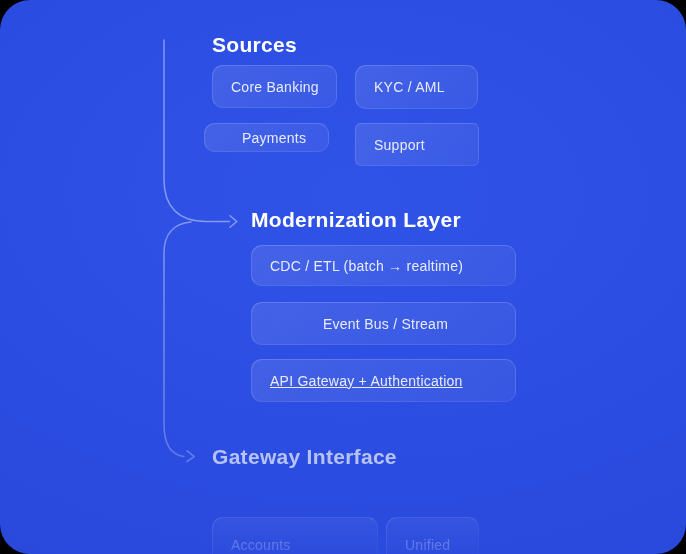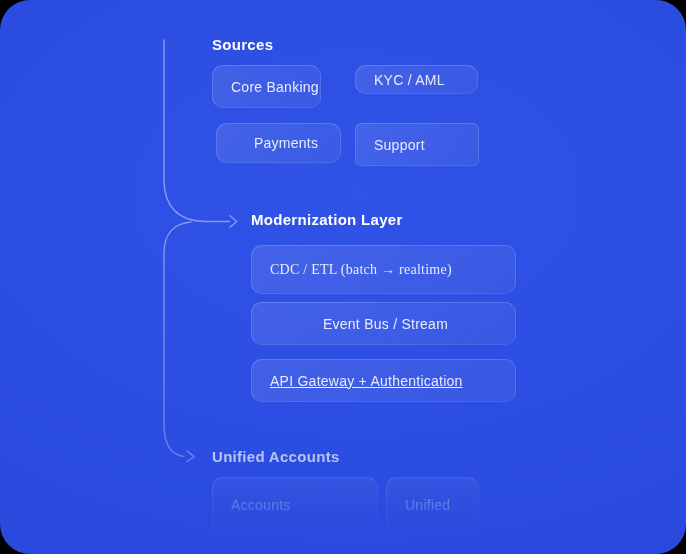--- a/index.html
+++ b/index.html
@@ -26,21 +26,21 @@
   }
   .connector {
     position: absolute;
     left: 0;
     top: 0;
     pointer-events: none;
   }
   .sec-title {
     position: absolute;
     font-weight: 700;
-    font-size: 15px;
+    font-size: 21px;
     line-height: 15px;
     color: #ffffff;
     letter-spacing: 0.3px;
     white-space: nowrap;
   }
   .sec-title.muted {
     color: rgba(255,255,255,0.66);
   }
   .chip {
     position: absolute;
@@ -56,20 +56,21 @@
     color: rgba(255,255,255,0.88);
     font-size: 14px;
     letter-spacing: 0.25px;
     white-space: nowrap;
   }
   .unified-chips {
     position: absolute;
     inset: 0;
     -webkit-mask-image: linear-gradient(to bottom, rgba(0,0,0,1) 0%, rgba(0,0,0,0.9) 480px, rgba(0,0,0,0) 548px);
             mask-image: linear-gradient(to bottom, rgba(0,0,0,1) 0%, rgba(0,0,0,0.9) 480px, rgba(0,0,0,0) 548px);
+            margin-top: 40px;
   }
   .chip.faded {
     background: linear-gradient(180deg, rgba(255,255,255,0.06) 0%, rgba(255,255,255,0.015) 100%);
     border-color: rgba(255,255,255,0.13);
     border-bottom-color: rgba(255,255,255,0.03);
     border-right-color: rgba(255,255,255,0.06);
     color: rgba(255,255,255,0.42);
   }
 </style>
 </head>
@@ -86,46 +87,46 @@
         </linearGradient>
       </defs>
       <path d="M164 40 L164 180 C164 206 178 221.5 206 221.5 L229.5 221.5" stroke="rgba(255,255,255,0.42)" stroke-width="1.5" fill="none" stroke-linecap="round"></path>
       <path d="M230 215.8 L236.8 221.5 L230 227.2" stroke="rgba(255,255,255,0.42)" stroke-width="1.5" fill="none" stroke-linecap="round" stroke-linejoin="round"></path>
       <path d="M191 221.9 C172.5 223.5 164 235.5 164 253 L164 424 C164 443.5 170.5 454.8 184 456.5" stroke="url(#fadeDown)" stroke-width="1.5" fill="none" stroke-linecap="round"></path>
       <path d="M187 450.8 L194.2 456.6 L186.8 461.6" stroke="rgba(255,255,255,0.28)" stroke-width="1.5" fill="none" stroke-linecap="round" stroke-linejoin="round"></path>
     </svg>
 
     <div class="sec-title" style="left:212px; top:37px;">Sources</div>
 
-    <div class="chip" style="left:212px; top:65px; width:109px; height:43px;">
+    <div class="chip" style="left:212px; top:65px; width:125px; height:43px;">
       <span>Core Banking</span>
     </div>
-    <div class="chip" style="left:355px; top:65px; width:123px; height:29px;">
+    <div class="chip" style="left:355px; top:65px; width:123px; height:44px;">
       <span>KYC / AML</span>
     </div>
-    <div class="chip" style="left:216px; top:123px; width:125px; height:40px;padding-left:37px;">
+    <div class="chip" style="left:204px; top:123px; width:125px; height:29px;padding-left:37px;">
       <span>Payments</span>
     </div>
     <div class="chip" style="left:355px; top:123px; width:124px; height:43px;border-radius:6px;">
       <span>Support</span>
     </div>
 
     <div class="sec-title" style="left:251px; top:212px;">Modernization Layer</div>
 
-    <div class="chip" style="left:251px; top:245px; width:265px; height:49px;font-family:Liberation Serif, serif;">
+    <div class="chip" style="left:251px; top:245px; width:265px; height:41px;">
       <span>CDC / ETL (batch → realtime)</span>
     </div>
     <div class="chip" style="left:251px; top:302px; width:265px; height:43px;justify-content:center;">
       <span>Event Bus / Stream</span>
     </div>
     <div class="chip" style="left:251px; top:359px; width:265px; height:43px;text-decoration:underline;">
       <span>API Gateway + Authentication</span>
     </div>
 
-    <div class="sec-title muted" style="left:212px; top:449px;">Unified Accounts</div>
+    <div class="sec-title muted" style="left:212px; top:449px;">Gateway Interface</div>
 
     <div class="unified-chips">
       <div class="chip faded" style="left:212px; top:477px; width:166px; height:56px;">
         <span>Accounts</span>
       </div>
       <div class="chip faded" style="left:386px; top:477px; width:93px; height:56px;">
         <span>Unified</span>
       </div>
     </div>
 

